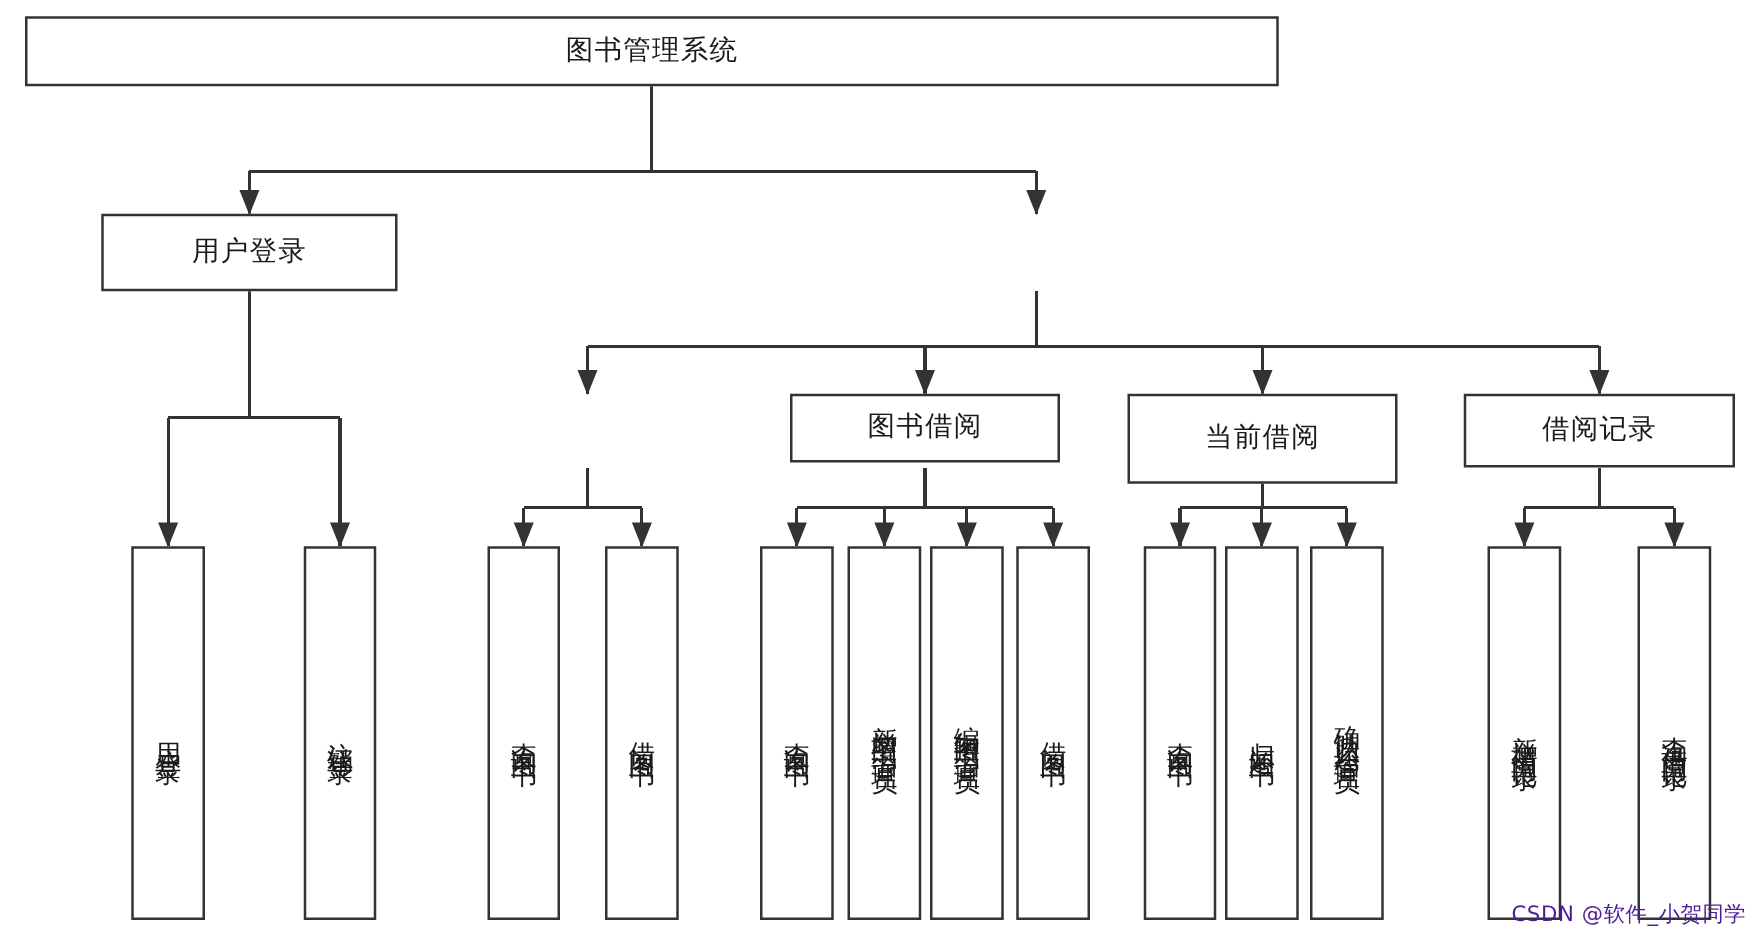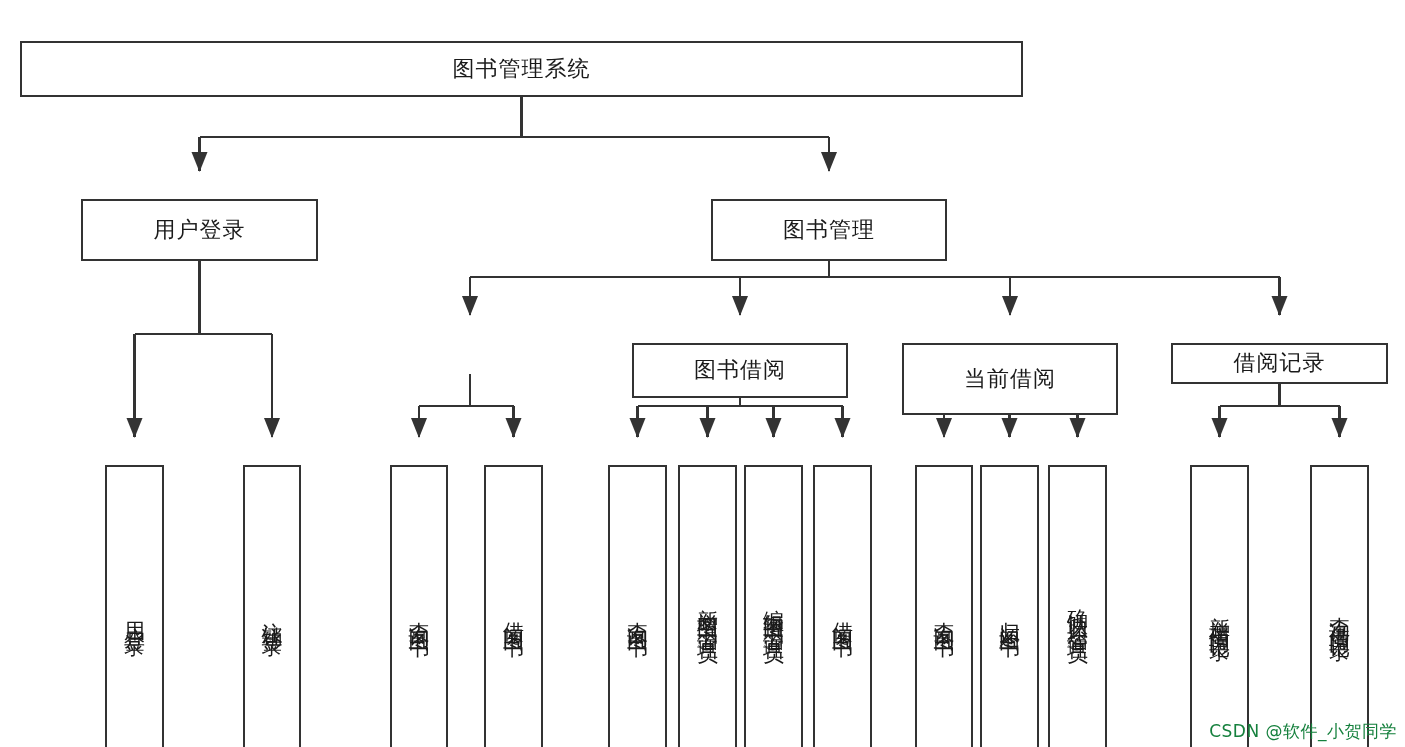--- a/index.html
+++ b/index.html
@@ -27,21 +27,20 @@
   }
   .node {
     position: absolute;
     box-sizing: border-box;
     background: #ffffff;
     border: 2.5px solid #333333;
     display: flex;
     align-items: center;
     justify-content: center;
     color: #1a1a1a;
-    margin-top: 28px;
   }
   .node.horiz {
     font-size: 22px;
     letter-spacing: 1px;
     line-height: 1.2;
   }
   .node.vert {
     writing-mode: vertical-rl;
     text-orientation: upright;
     font-size: 21px;
@@ -54,21 +53,21 @@
     writing-mode: vertical-rl;
     text-orientation: upright;
     display: block;
     white-space: nowrap;
   }
   #watermark {
     position: absolute;
     right: 8px;
     bottom: 4px;
     font-size: 17px;
-    color: #15803d;
+    color: #4c1d95;
     white-space: nowrap;
     letter-spacing: 0.5px;
   }
 </style>
 </head>
 <body>
 
 <div id="canvas">
 
   <svg id="edges" viewBox="0 0 1405 747" xmlns="http://www.w3.org/2000/svg">
@@ -126,31 +125,28 @@
       <polygon points="1331.5,418 1347.5,418 1339.5,438" fill="#333333"></polygon>
     </svg>
 
   <div class="node horiz" style="left:20px;top:13px;width:1003px;height:56px;">
     <span>图书管理系统</span>
   </div>
 
   <div class="node horiz" style="left:81px;top:171px;width:237px;height:62px;">
     <span>用户登录</span>
   </div>
-  <div class="node horiz" style="left:711px;top:171px;width:236px;height:62px;">
-    <span>图书管理</span>
-  </div>
 
   <div class="node horiz" style="left:632px;top:315px;width:216px;height:55px;">
     <span>图书借阅</span>
   </div>
   <div class="node horiz" style="left:902px;top:315px;width:216px;height:72px;">
     <span>当前借阅</span>
   </div>
-  <div class="node horiz" style="left:1171px;top:315px;width:217px;height:41px;">
+  <div class="node horiz" style="left:1171px;top:315px;width:217px;height:59px;">
     <span>借阅记录</span>
   </div>
 
   <div class="node vert" style="left:105px;top:437px;width:59px;height:299px;">
     <span class="vlabel">用户登录</span>
   </div>
   <div class="node vert" style="left:243px;top:437px;width:58px;height:299px;">
     <span class="vlabel">注销登录</span>
   </div>
 

